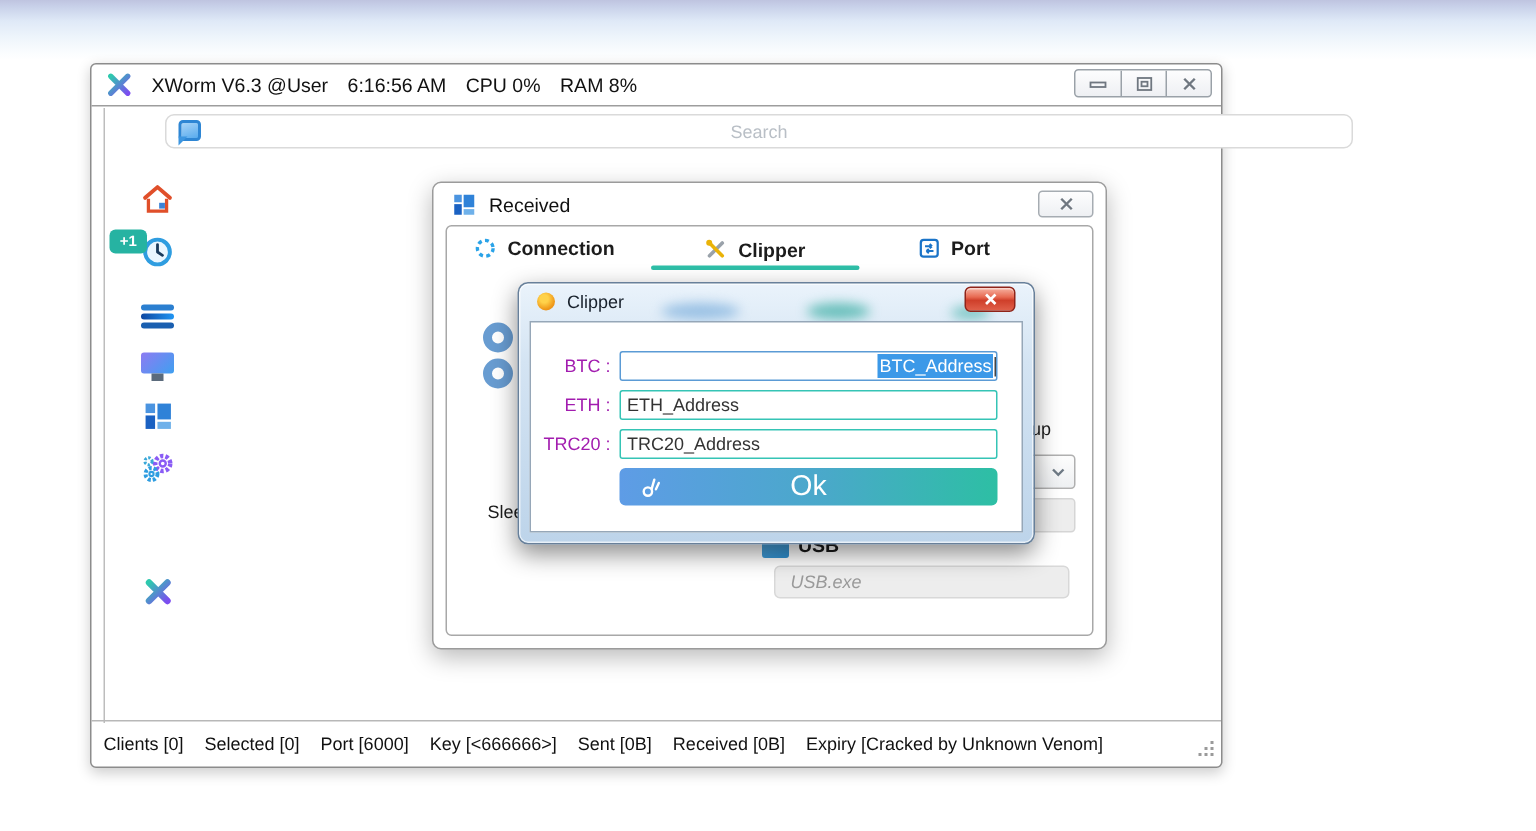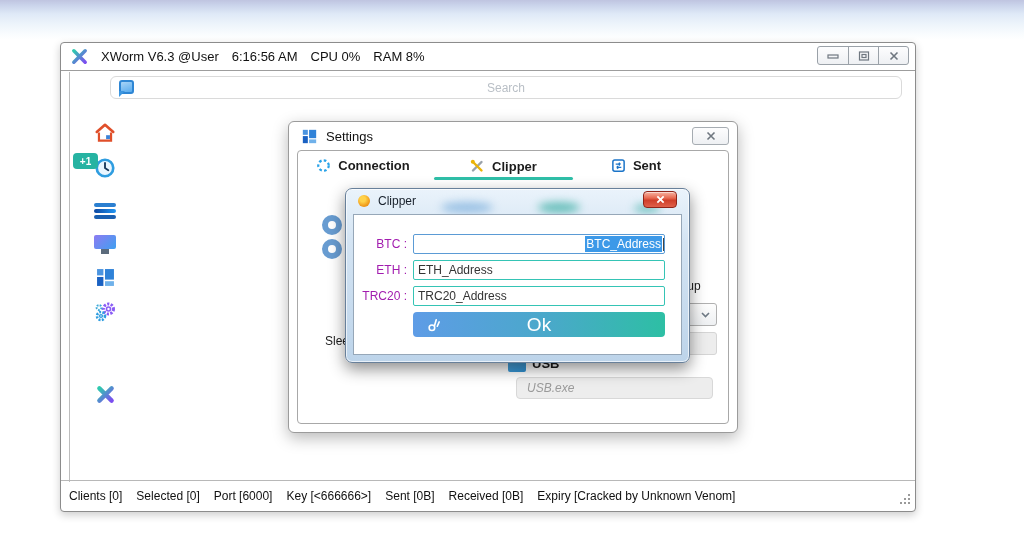--- a/index.html
+++ b/index.html
@@ -4,21 +4,21 @@
 <style>
   * { margin:0; padding:0; box-sizing:border-box; }
   html,body { width:1024px; height:554px; background:#ffffff; font-family:"Liberation Sans", sans-serif; overflow:hidden; }
   .stage { position:relative; width:1024px; height:554px; background:#fff; }
 
   
   .top-band { position:absolute; left:0; top:0; width:1024px; height:40px;
     background:linear-gradient(180deg,#bfc4e0 0%,#c9d2ea 12%,#dfe9f7 35%,#edf4fb 60%,#f9fcfe 85%,#ffffff 100%); }
 
   
-  .win { position:absolute; left:60px; top:42px; width:856px; height:470px; background:#fff;
+  .win { position:absolute; left:60px; top:42px; width:755px; height:470px; background:#fff;
     border:1px solid #8c8c8c; border-radius:4px; box-shadow:0 3px 9px rgba(0,0,0,0.20); }
 
   .titlebar { position:absolute; left:0; top:0; right:0; height:28px; display:flex; align-items:center;
     padding-left:10px; gap:13px; border-bottom:1px solid #9d9d9d; font-size:13px; color:#111; }
   .titlebar .seg { white-space:nowrap; }
   .xlogo { width:17px; height:17px; flex:0 0 auto; }
 
   .win-btns { position:absolute; right:6px; top:3px; display:flex; border:1px solid #9aa1a8; border-radius:3px; overflow:hidden; background:linear-gradient(180deg,#fdfdfe,#eef0f3); }
   .win-btn { width:30px; height:17px; display:flex; align-items:center; justify-content:center; color:#6f7780; }
   .win-btn + .win-btn { border-left:1px solid #9aa1a8; }
@@ -203,21 +203,21 @@
     </div>
 
     <div class="builder">
       <div class="b-title">
         <svg width="15" height="15" viewBox="0 0 18 18">
           <rect x="1" y="1" width="6" height="6" fill="#4b94e0"></rect>
           <rect x="1" y="8.5" width="6" height="8.5" fill="#1a61c2"></rect>
           <rect x="8.5" y="1" width="8.5" height="10" fill="#2f82d8"></rect>
           <rect x="8.5" y="12.5" width="8.5" height="4.5" fill="#6fb1ea"></rect>
         </svg>
-        <span>Settings</span>
+        <span>Received</span>
       </div>
       <div class="b-close">
         <svg width="10" height="10" viewBox="0 0 10 10">
             <path d="M1.5 1.5 L8.5 8.5 M8.5 1.5 L1.5 8.5" stroke="#6f7780" stroke-width="1.6"></path>
           </svg>
       </div>
 
       <div class="b-panel">
 
         <div class="tab" style="left:5px;">
@@ -233,21 +233,21 @@
             <circle cx="3.8" cy="3.8" r="2" fill="#eab308"></circle>
           </svg>
           <span>Clipper</span>
         </div>
         <div class="tab" style="left:278px;">
           <svg width="15" height="15" viewBox="0 0 16 16">
             <rect x="2" y="2" width="12" height="12" rx="2" fill="none" stroke="#1b74c8" stroke-width="1.6"></rect>
             <path d="M5 6.5 H10 M10 6.5 L8.3 5 M10 6.5 L8.3 8" stroke="#1b74c8" stroke-width="1.4" fill="none"></path>
             <path d="M11 10 H6 M6 10 L7.7 8.5 M6 10 L7.7 11.5" stroke="#1b74c8" stroke-width="1.4" fill="none"></path>
           </svg>
-          <span>Sent</span>
+          <span>Port</span>
         </div>
         <div class="tab-underline"></div>
 
         <div class="donut" style="position:absolute; left:24px; top:64px;"></div>
         <div class="donut" style="position:absolute; left:24px; top:88px;"></div>
         <span class="panel-label" style="left:27px; top:183px;">Slee</span>
         <span class="panel-label" style="left:382px; top:128px;">rtup</span>
 
         <div class="mini-drop">
           <svg width="9" height="6" viewBox="0 0 9 6">

